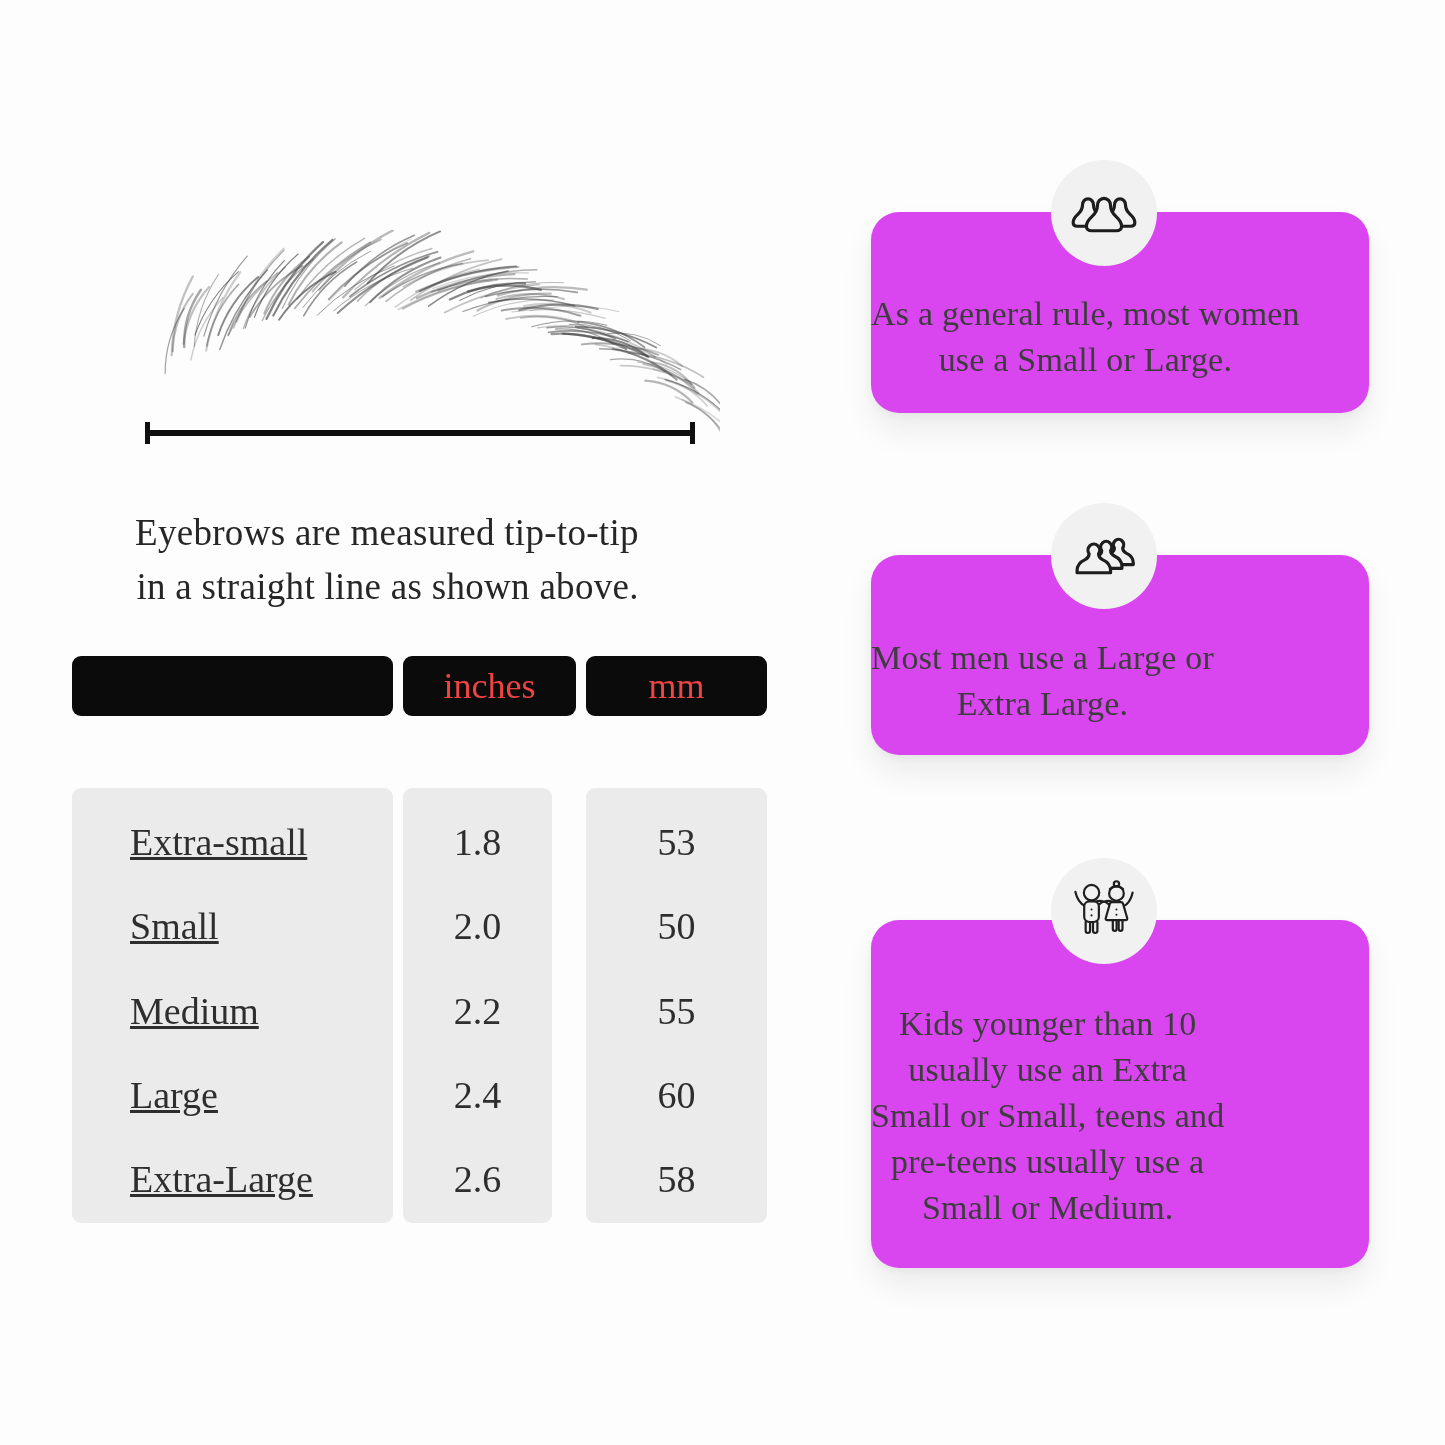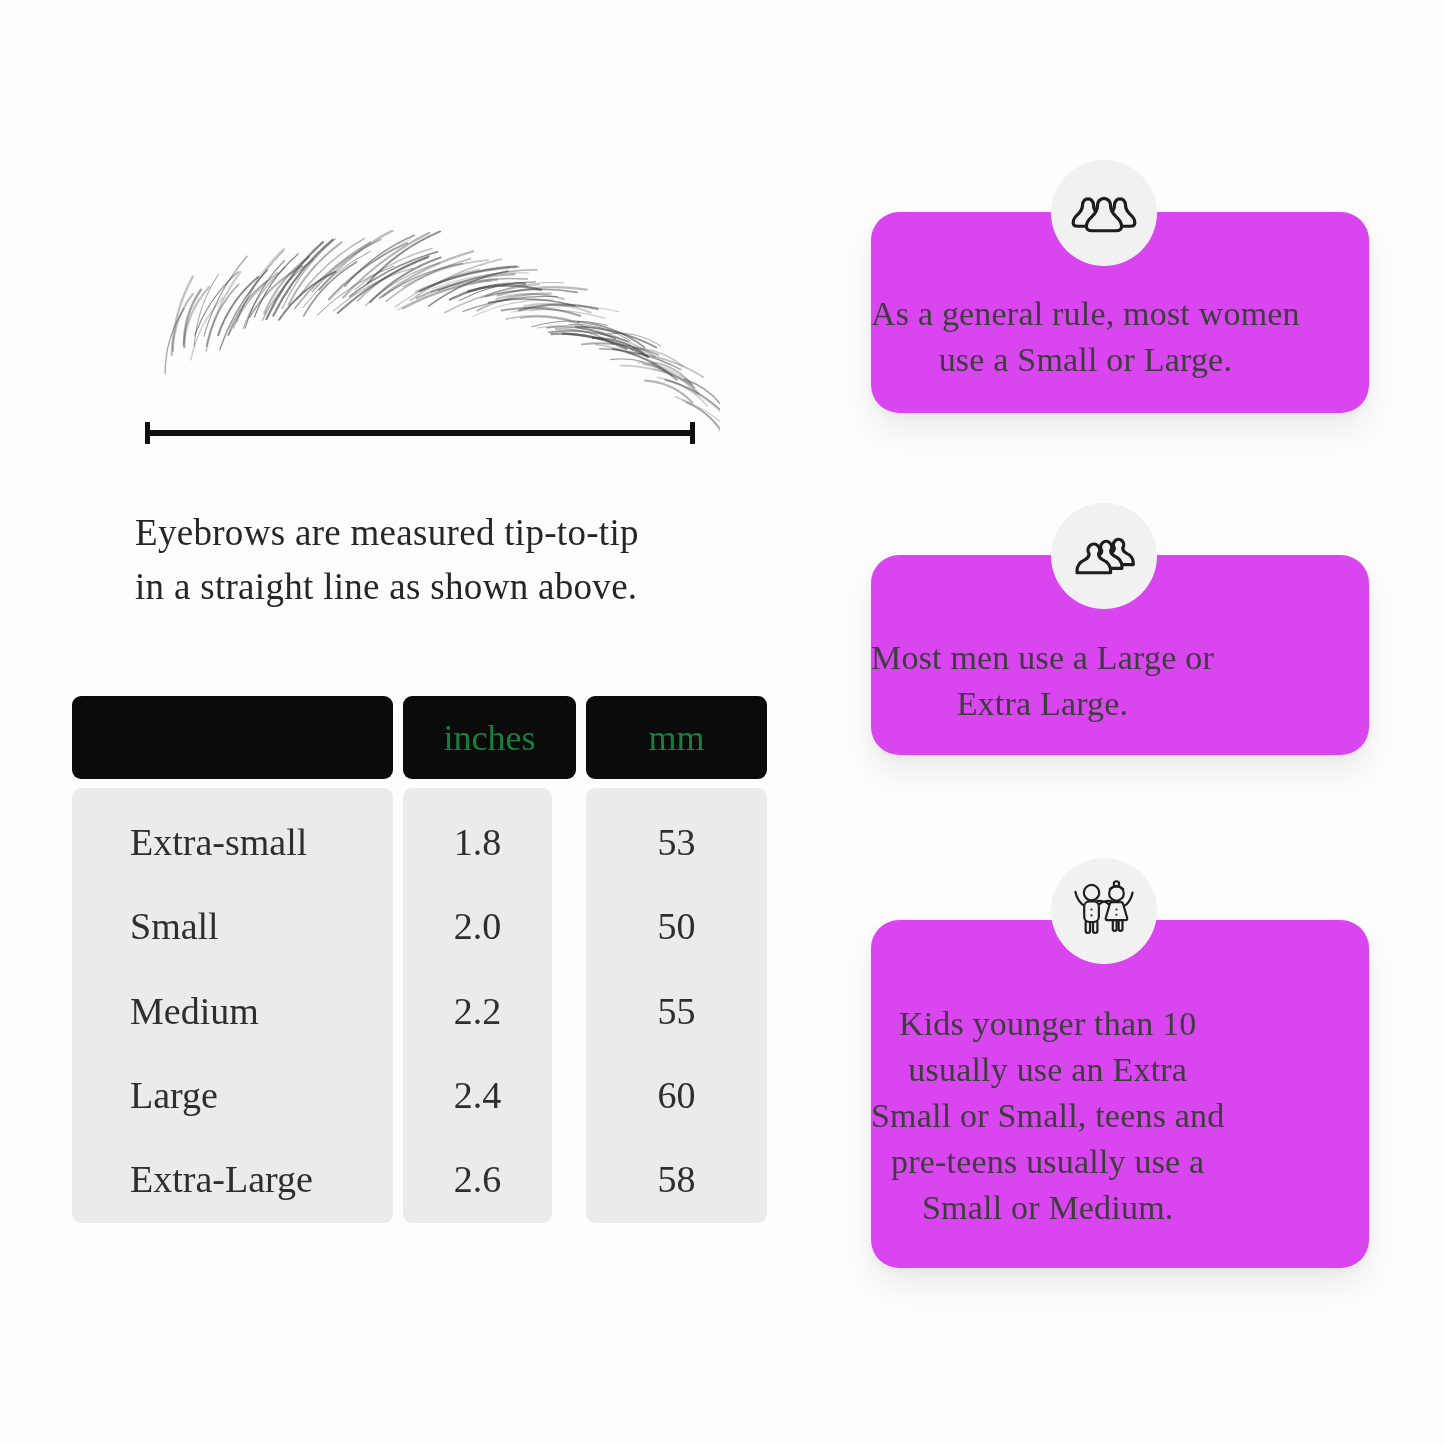--- a/index.html
+++ b/index.html
@@ -8,39 +8,39 @@
     background:#fdfdfd; overflow:hidden;
     font-family:"Liberation Serif","DejaVu Serif",serif;
     color:#2a2a2a;
   }
   
   .brow-svg { position:absolute; left:120px; top:230px; width:600px; height:220px; }
   .measure-line { position:absolute; left:145px; top:430px; width:550px; height:6px; background:#101010; }
   .measure-cap { position:absolute; top:-8px; width:5px; height:22px; background:#101010; }
   .cap-left { left:0; }
   .cap-right { right:0; }
-  .caption { position:absolute; left:135px; top:506px; font-size:37px; line-height:54px; color:#262626; letter-spacing:0.3px; }
+  .caption { position:absolute; left:135px; top:506px; font-size:37px; line-height:54px; color:#262626; letter-spacing:0.3px;text-align:right; }
 
   
   .th {
-    position:absolute; top:696px; height:83px; background:#0b0b0b; border-radius:9px;
-    color:#15803d; display:flex; align-items:center; justify-content:center; font-size:36px;
+    position:absolute; top:656px; height:60px; background:#0b0b0b; border-radius:9px;
+    color:#ef4444; display:flex; align-items:center; justify-content:center; font-size:36px;
   }
   .th1 { left:72px;  width:321px; }
   .th2 { left:403px; width:173px; }
   .th3 { left:586px; width:181px; }
   .tcol {
     position:absolute; top:788px; height:435px; background:#ebebeb; border-radius:9px;
     display:flex; flex-direction:column; box-sizing:border-box; padding:12px 0 2px 0;
   }
   .tc1 { left:72px;  width:321px; }
   .tc2 { left:403px; width:149px; }
   .tc3 { left:586px; width:181px; }
   .cell { flex:1; display:flex; align-items:center; justify-content:center; font-size:38px; color:#2e2e2e; }
-  .cell.label { justify-content:flex-start; padding-left:58px; }
+  .cell.label { justify-content:flex-start; padding-left:58px;text-decoration:underline; }
 
   
   .card {
     position:absolute; left:855px; width:498px; background:#d946ef; border-radius:28px;
     box-shadow:0 18px 32px rgba(0,0,0,0.07), 0 3px 9px rgba(0,0,0,0.045);
     display:flex; align-items:center; box-sizing:border-box;margin-left:16px;
   }
   .card-1 { top:212px; height:201px; padding-top:48px; }
   .card-2 { top:555px; height:200px; padding-top:52px; }
   .card-3 { top:920px; height:348px; padding-top:44px; }

